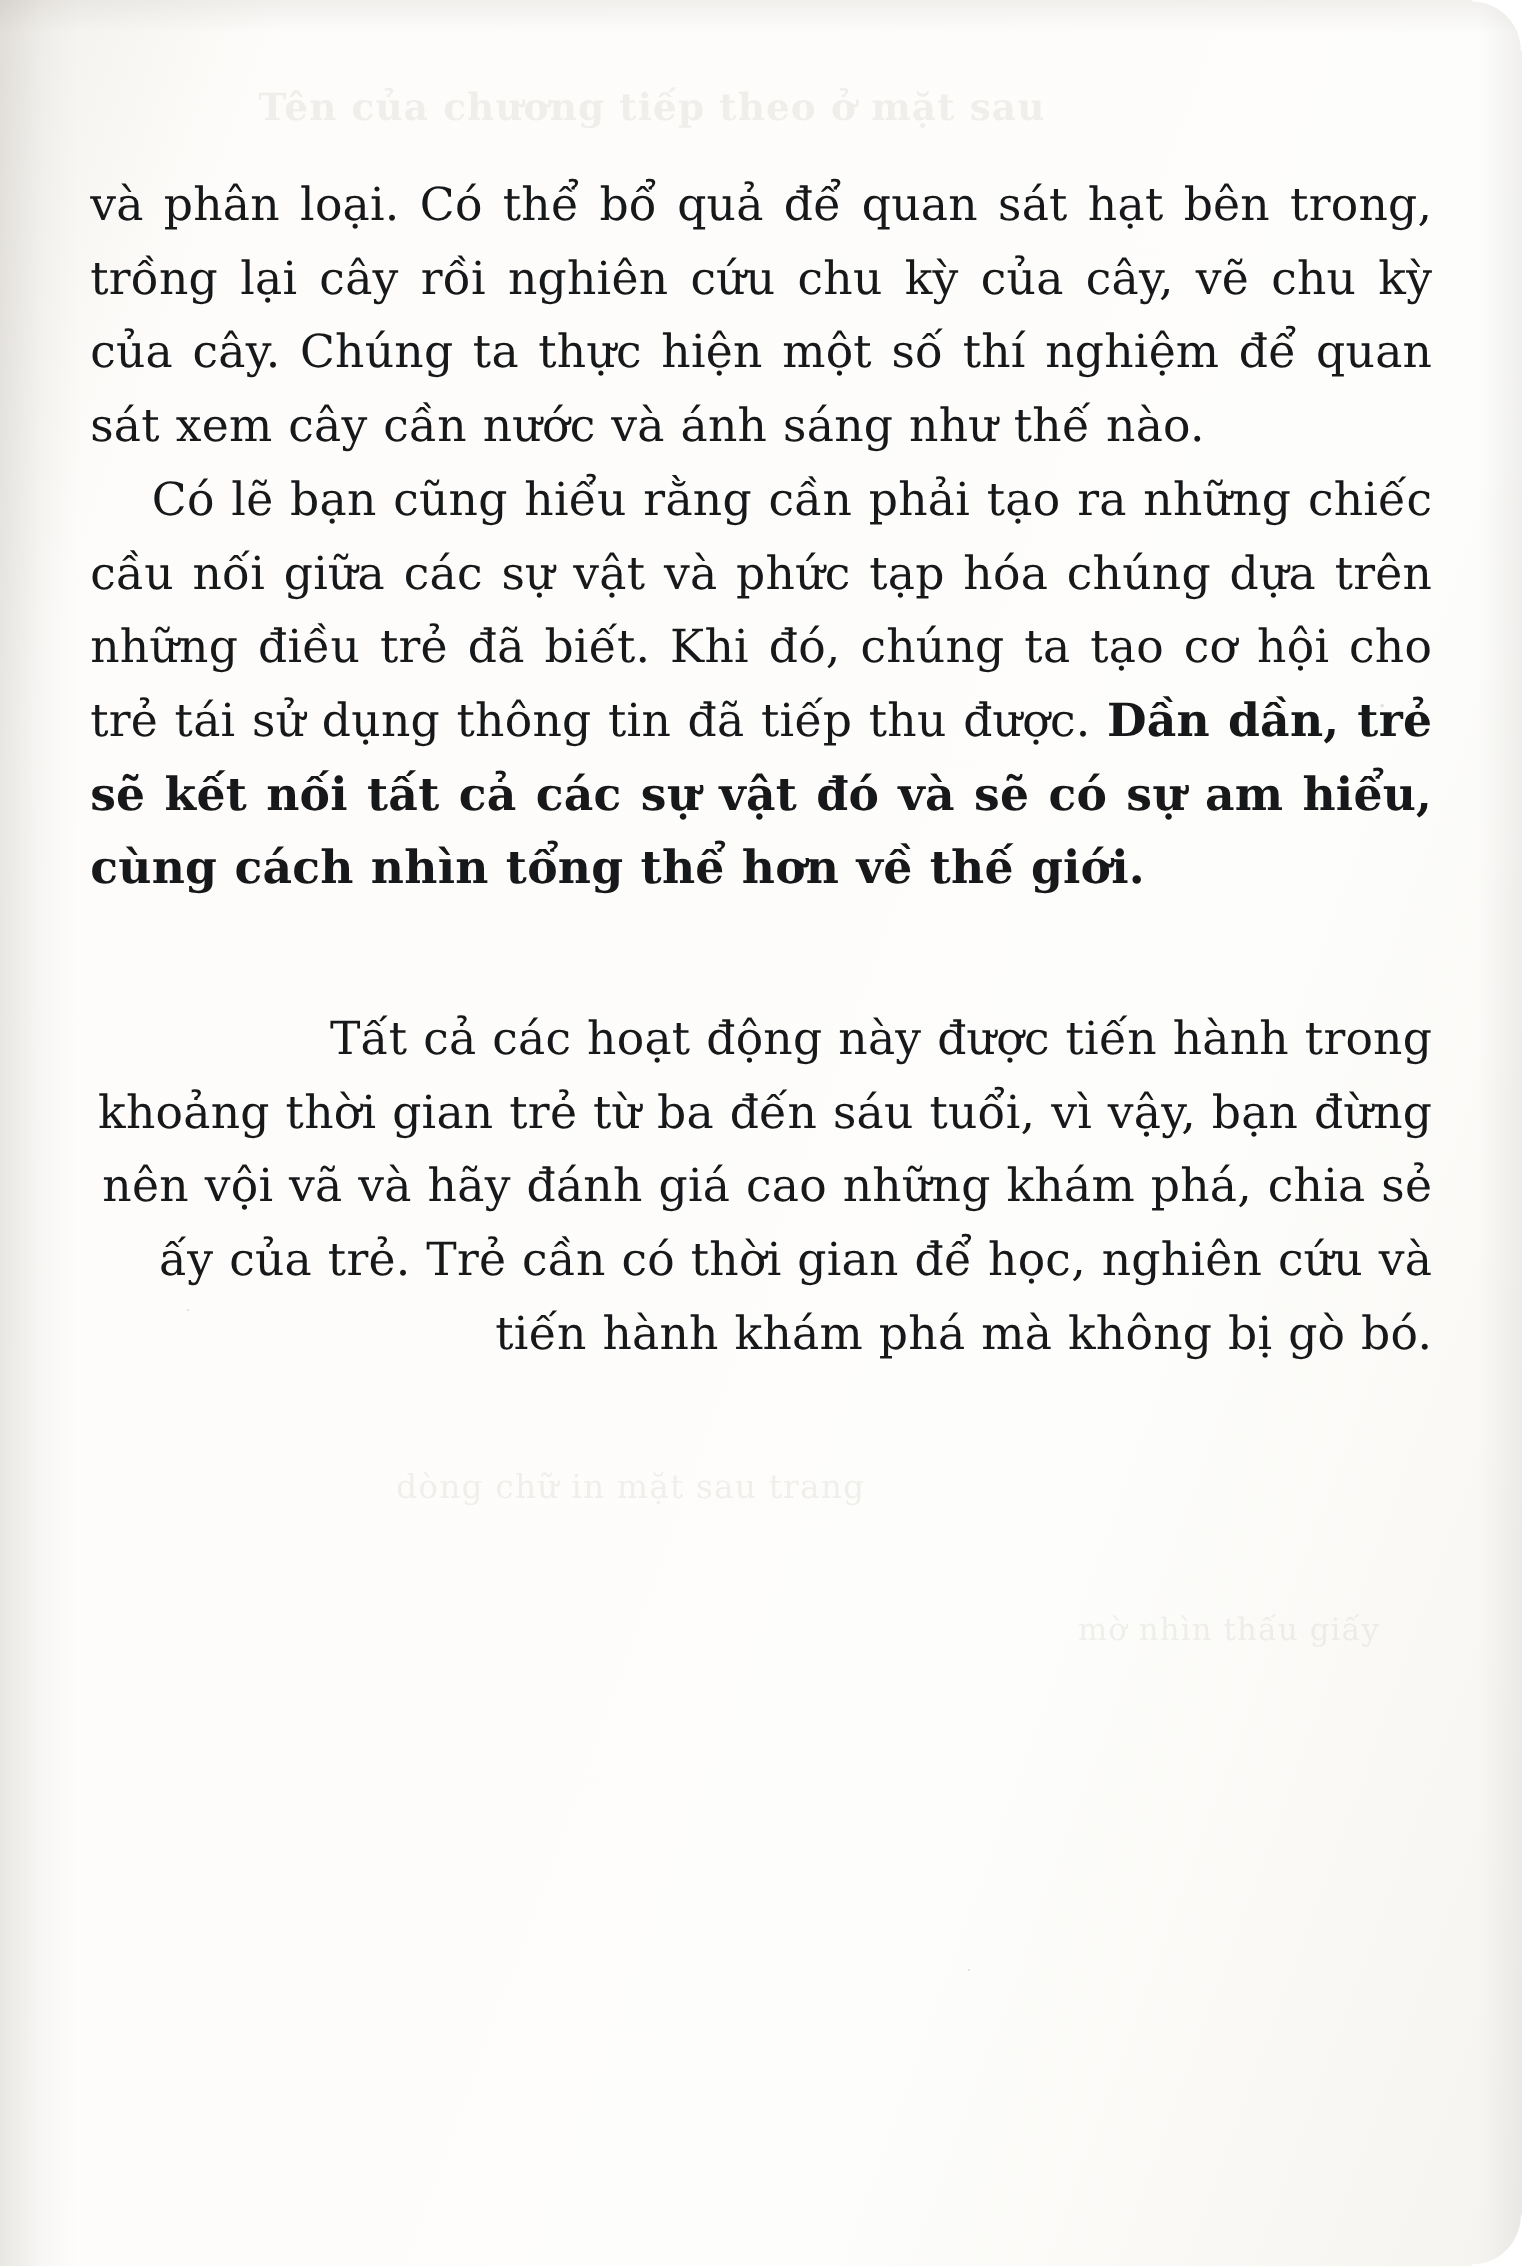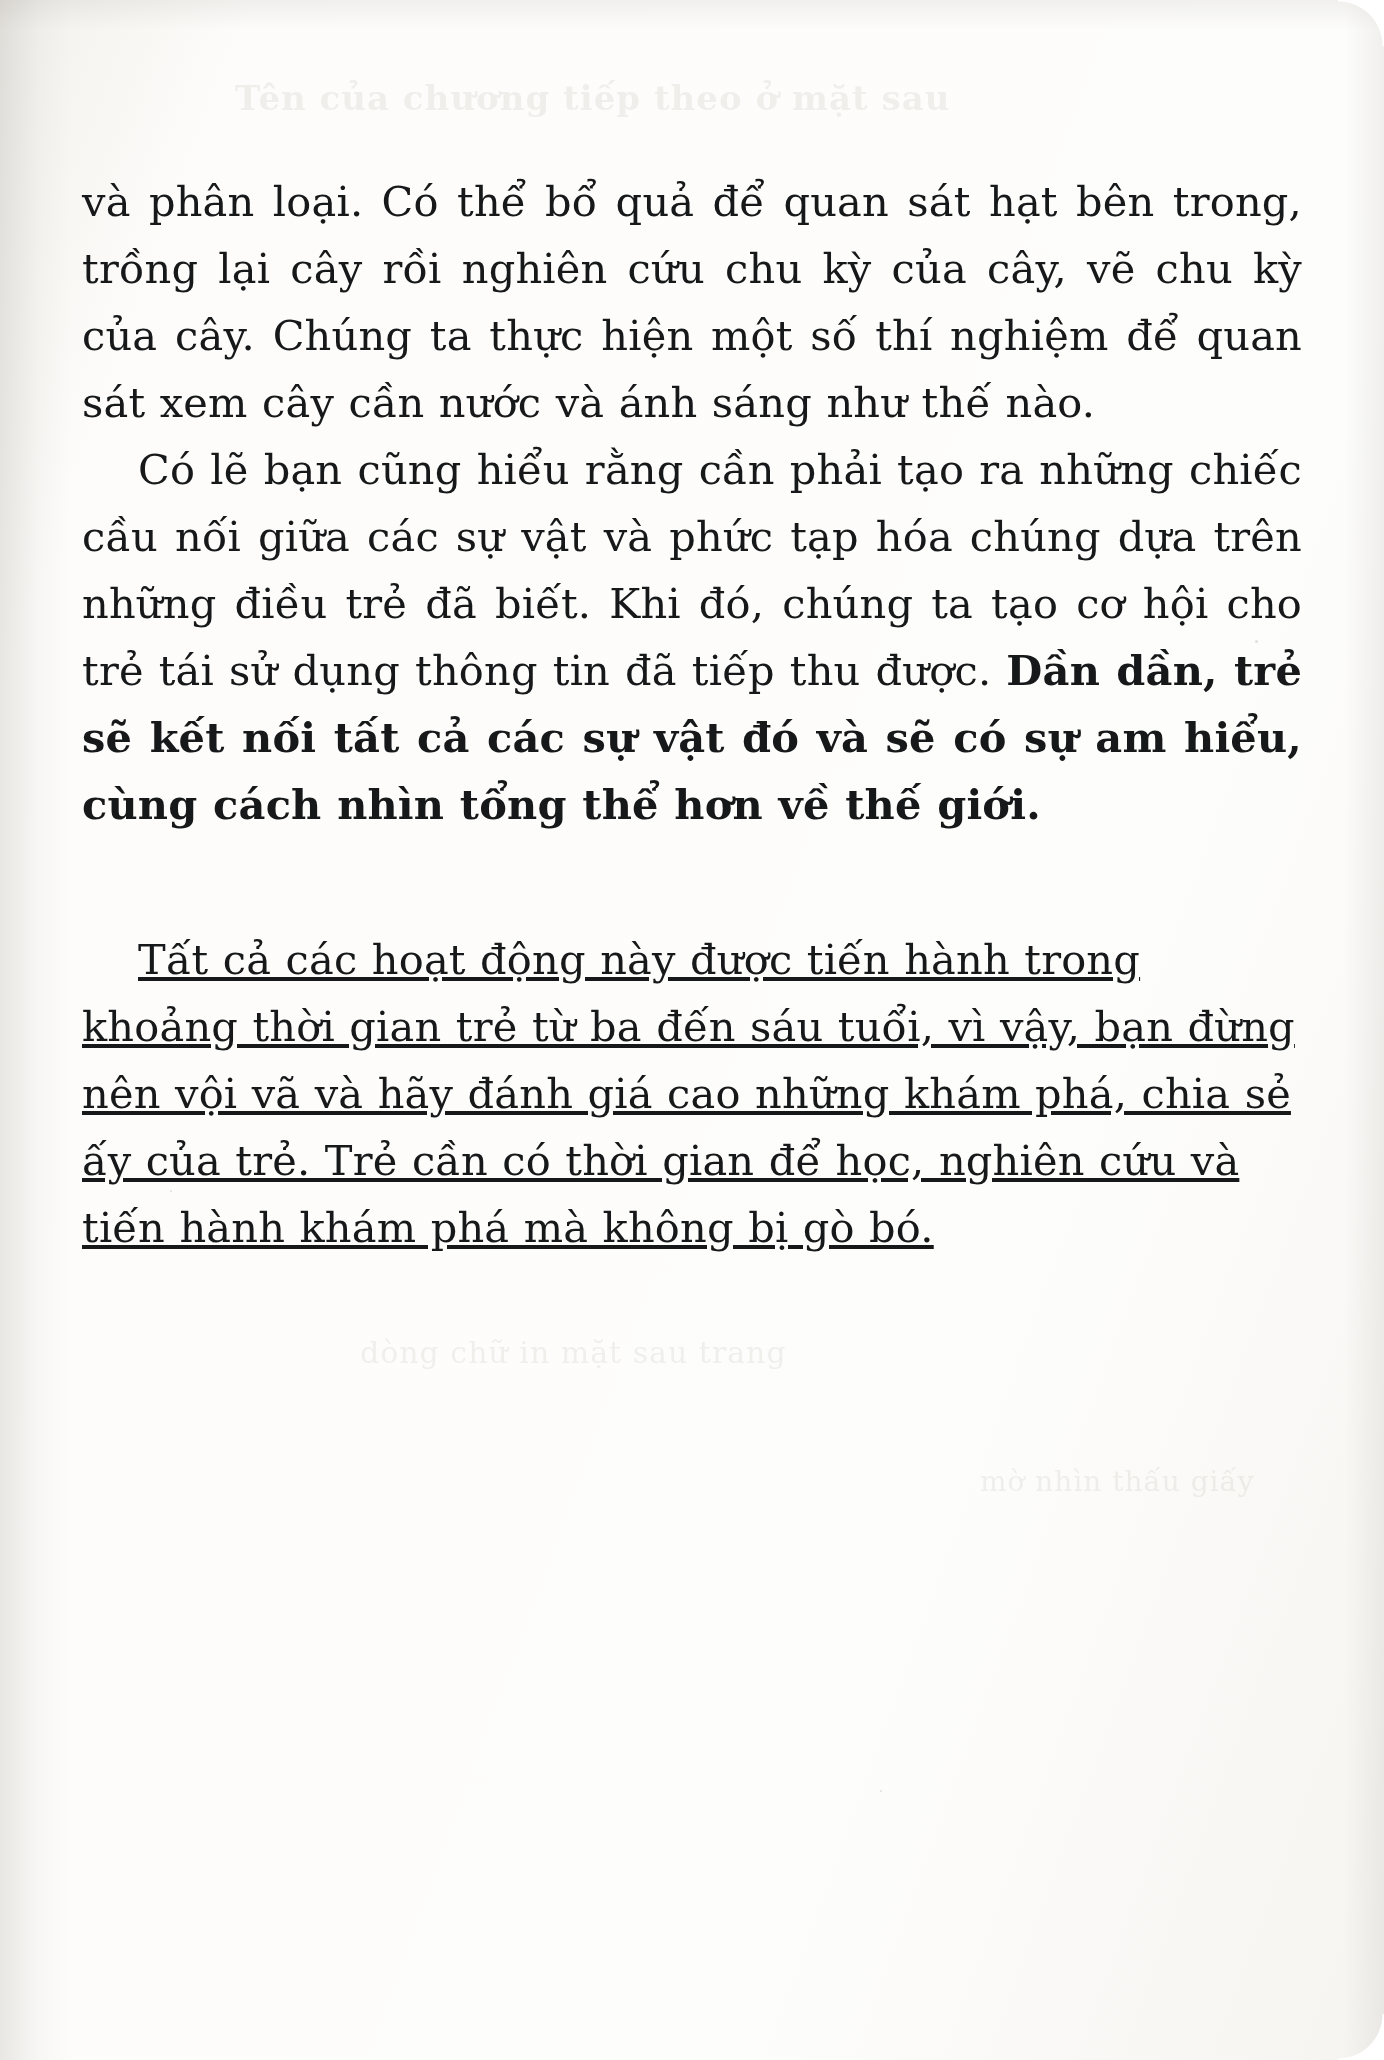--- a/index.html
+++ b/index.html
@@ -100,21 +100,21 @@
     font-size: 30px;
   }
   .bleed-low {
     top: 1465px;
     left: 980px;
     font-size: 28px;
   }
 
   .text-block {
     position: absolute;
-    top: 168px;
+    top: 152px;
     left: 82px;
     width: 1220px;
   }
 
   .para {
     margin: 0;
     color: #16181a;
     font-size: 41.5px;
     line-height: 67px;
     text-align: justify;
@@ -128,22 +128,21 @@
   .para.indent {
     text-indent: 56px;
   }
   .para.gap-before {
     margin-top: 88px;
   }
   .para .strong {
     font-weight: 700;
   }
   .para:last-child {
-    text-align: left;
-    text-decoration: underline;
+    text-align: right;
   }
 
   
   .speck {
     position: absolute;
     background: rgba(90,88,85,0.18);
     border-radius: 50%;
     pointer-events: none;
   }
 </style>

